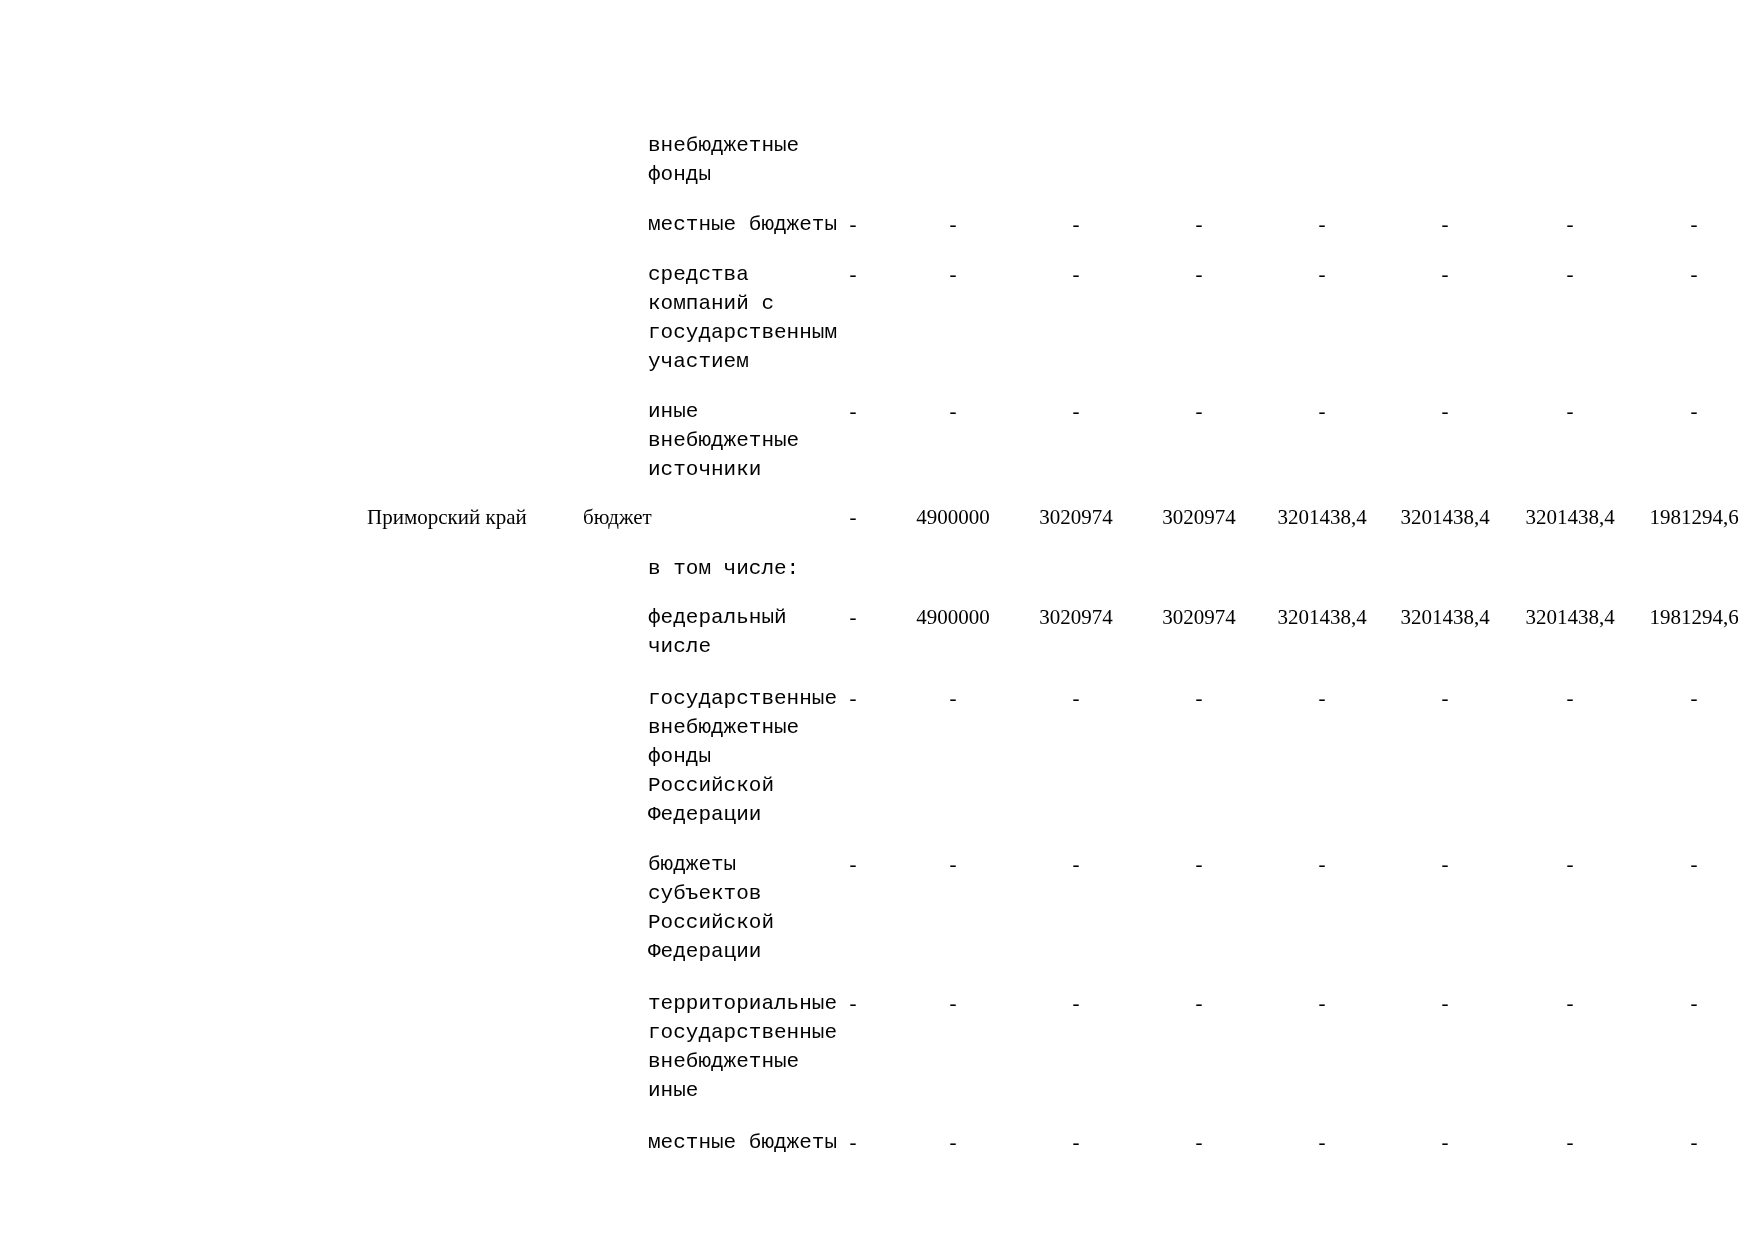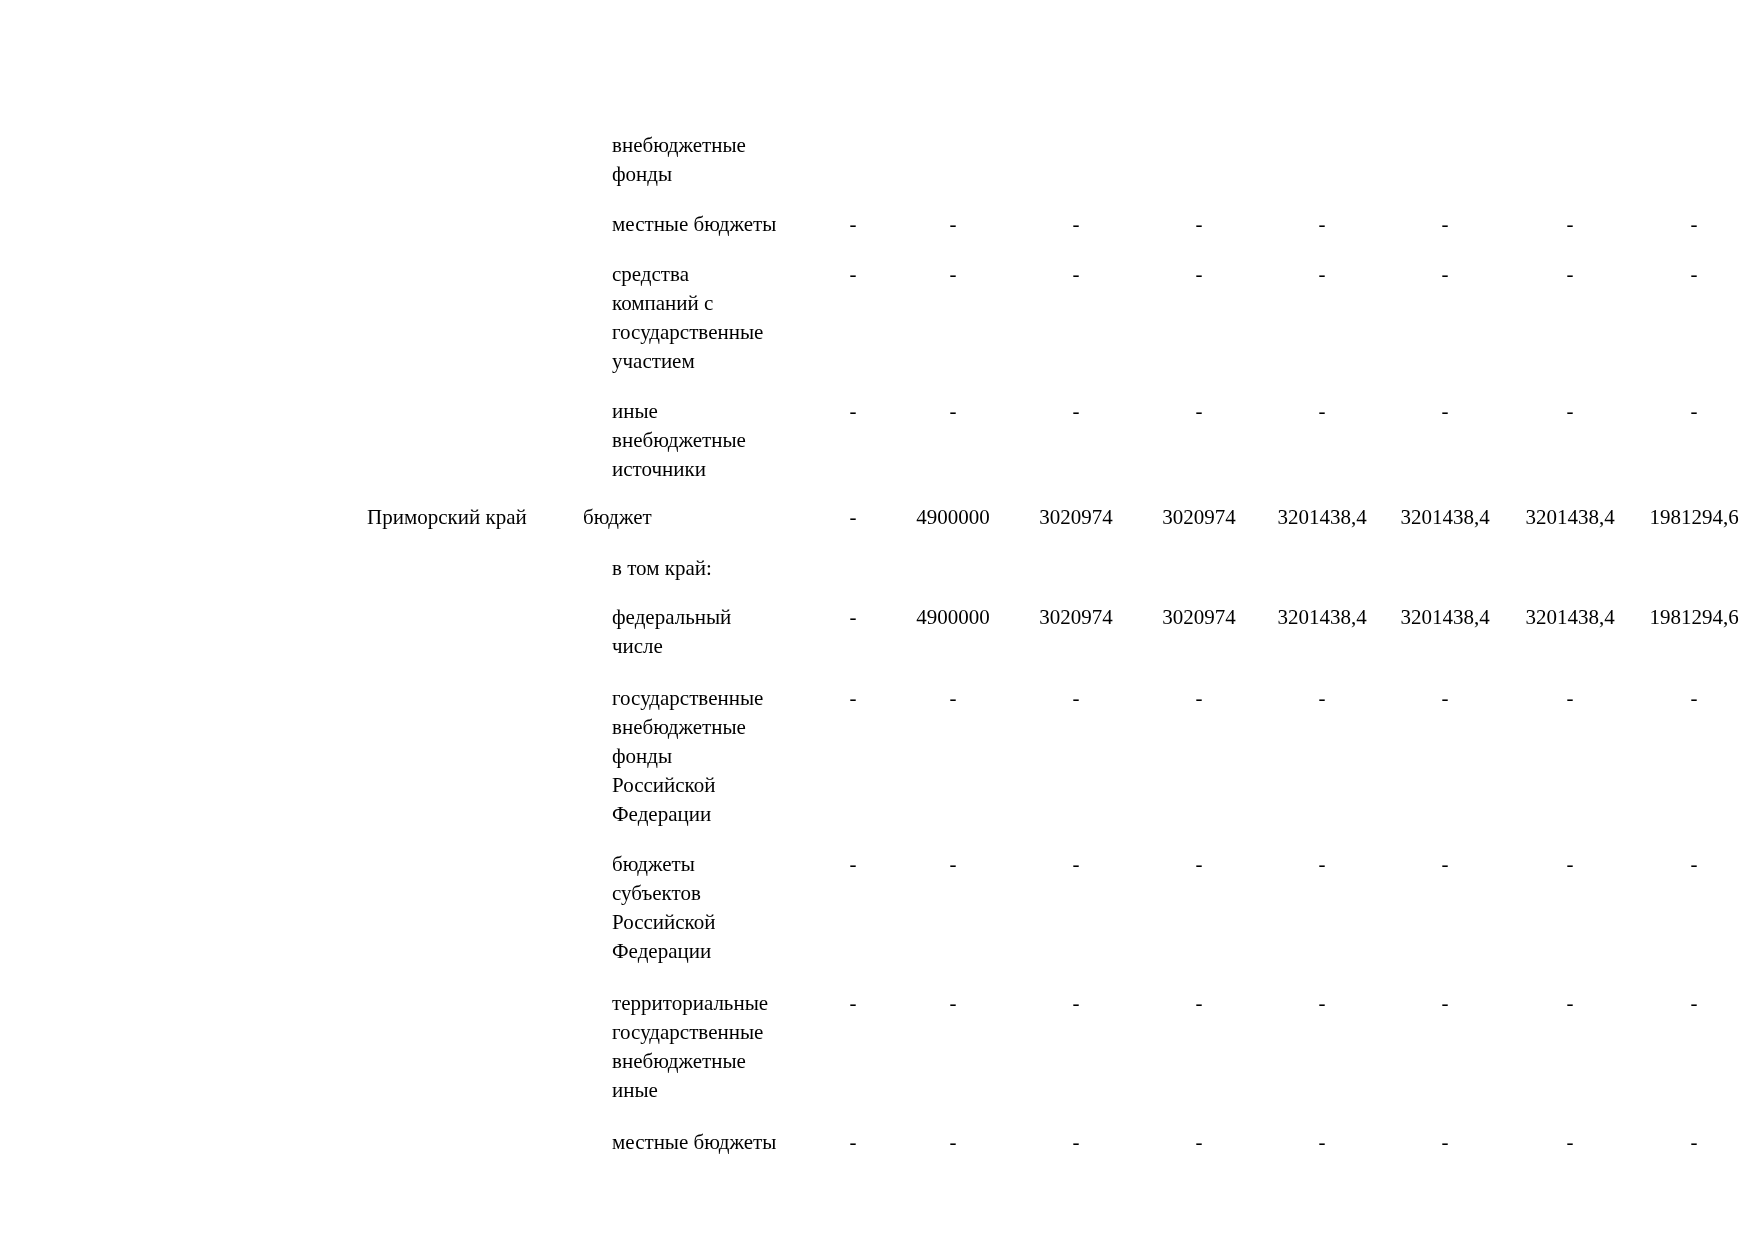--- a/index.html
+++ b/index.html
@@ -10,21 +10,21 @@
     background:#ffffff;
     color:#000000;
     font-family:"Liberation Serif","DejaVu Serif",serif;
     font-size:21px;
     line-height:29px;
     overflow:hidden;
   }
   .row{position:absolute;left:0;top:0;width:1754px;}
   .region{position:absolute;left:367px;top:0;white-space:nowrap;}
   .source{position:absolute;left:583px;top:0;width:245px;white-space:pre-line;}
-  .source.indent{left:612px;}
+  .source.indent{left:648px;font-family:Liberation Mono, monospace;}
   .v{position:absolute;top:0;width:110px;text-align:center;white-space:nowrap;}
   .c1{left:798px}
   .c2{left:898px}
   .c3{left:1021px}
   .c4{left:1144px}
   .c5{left:1267px}
   .c6{left:1390px}
   .c7{left:1515px}
   .c8{left:1639px}
 </style>
@@ -46,21 +46,21 @@
     <span class="v c4">-</span>
     <span class="v c5">-</span>
     <span class="v c6">-</span>
     <span class="v c7">-</span>
     <span class="v c8">-</span>
   </div>
 
   <div class="row" style="top:260px">
     <div class="source indent">средства
 компаний с
-государственные
+государственным
 участием</div>
     <span class="v c1">-</span>
     <span class="v c2">-</span>
     <span class="v c3">-</span>
     <span class="v c4">-</span>
     <span class="v c5">-</span>
     <span class="v c6">-</span>
     <span class="v c7">-</span>
     <span class="v c8">-</span>
   </div>
@@ -86,21 +86,21 @@
     <span class="v c2">4900000</span>
     <span class="v c3">3020974</span>
     <span class="v c4">3020974</span>
     <span class="v c5">3201438,4</span>
     <span class="v c6">3201438,4</span>
     <span class="v c7">3201438,4</span>
     <span class="v c8">1981294,6</span>
   </div>
 
   <div class="row" style="top:554px">
-    <div class="source indent">в том край:</div>
+    <div class="source indent">в том числе:</div>
   </div>
 
   <div class="row" style="top:603px">
     <div class="source indent">федеральный
 числе</div>
     <span class="v c1">-</span>
     <span class="v c2">4900000</span>
     <span class="v c3">3020974</span>
     <span class="v c4">3020974</span>
     <span class="v c5">3201438,4</span>

